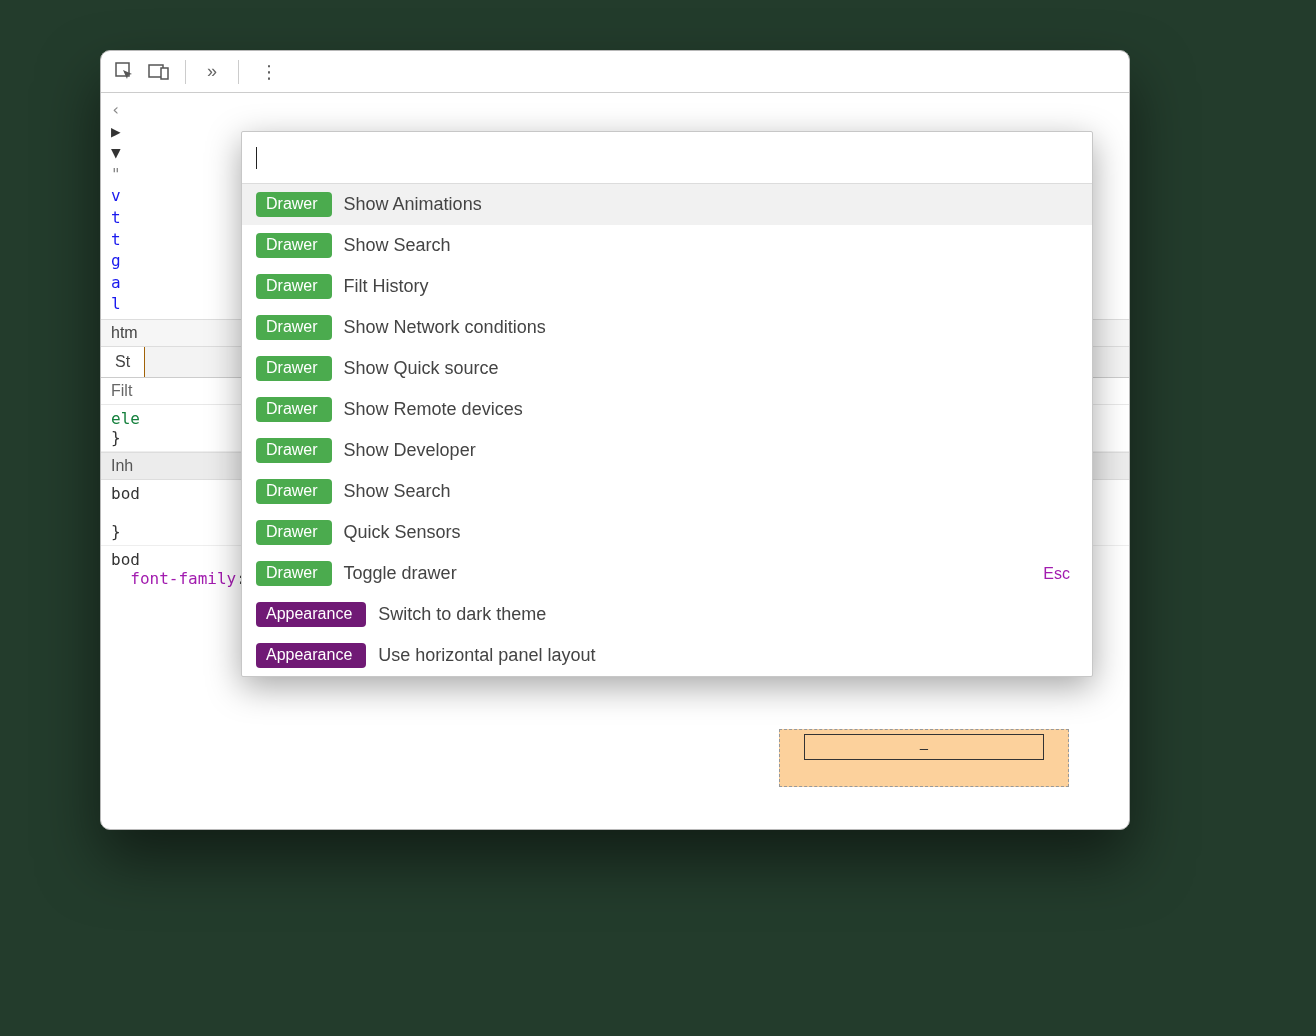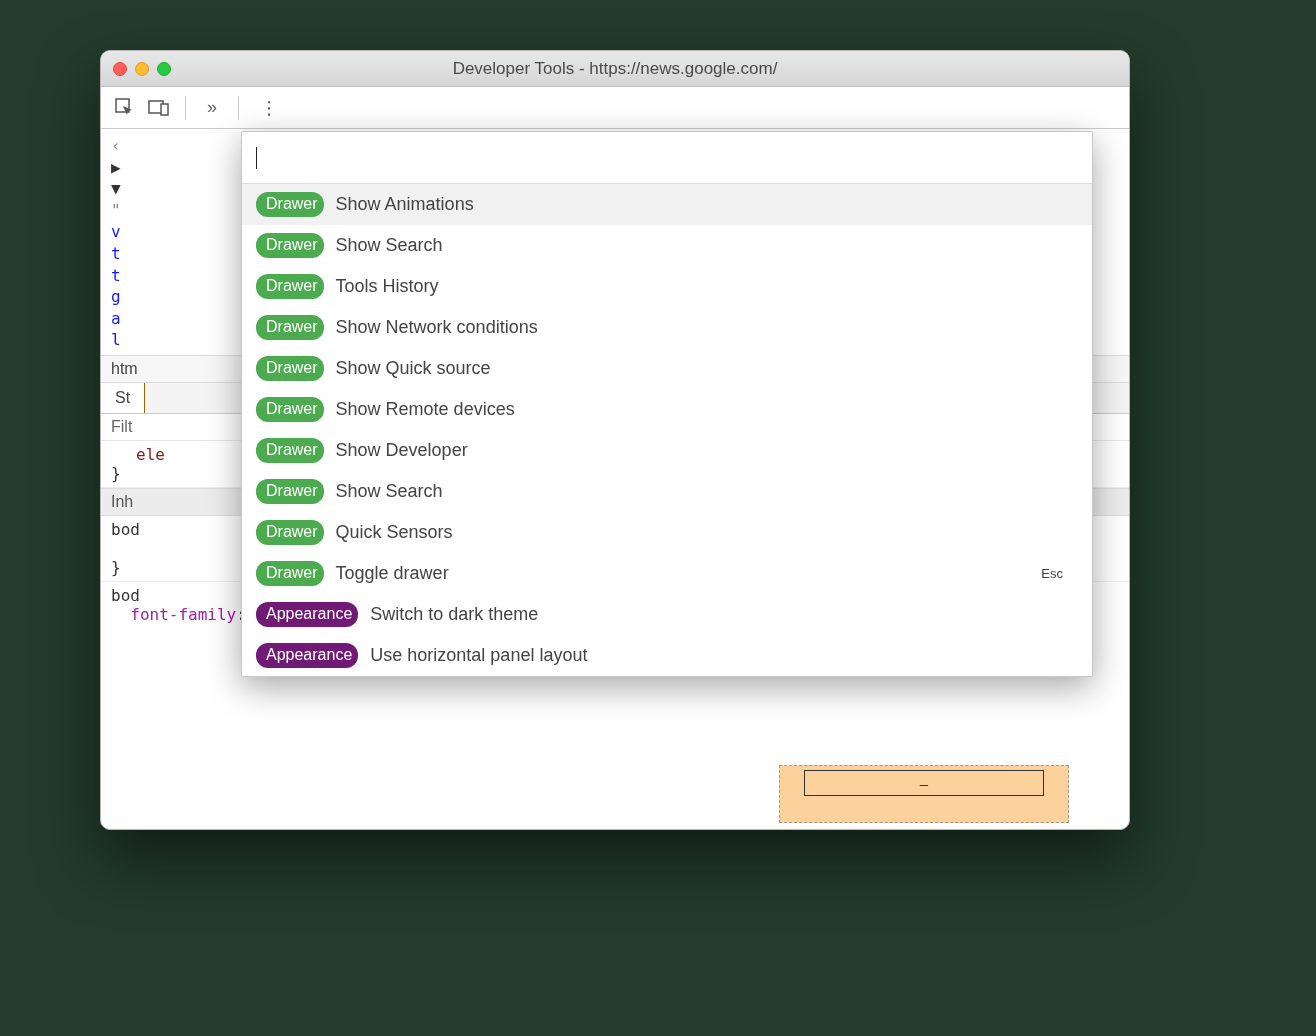--- a/index.html
+++ b/index.html
@@ -78,21 +78,21 @@
     border-top:1px solid #ddd; border-bottom:1px solid #ddd;
     background:#f6f6f6;
     padding: 4px 10px; font-family: -apple-system, sans-serif; font-size:16px; color:#444;
   }
   .styles-tabs {
     display:flex; border-bottom:1px solid #ccc; background:#f3f3f3;
   }
   .stab { padding:6px 14px; font-family:-apple-system,sans-serif; font-size:16px; color:#444; border-right:1px solid #a16207; background:#fff;}
   .filter-row { padding:4px 10px; font-family:-apple-system,sans-serif; font-size:16px; color:#666; border-bottom:1px solid #e8e8e8;}
   .rule { padding:4px 10px; border-bottom:1px solid #eee;}
-  .rule .sel { color:#7f1d1d;margin-left:25px;}
+  .rule .sel { color:#15803d;}
   .inh { background:#ececec; padding:4px 10px; font-family:-apple-system,sans-serif; font-size:16px; color:#555; border-top:1px solid #ddd;border-bottom:1px solid #ddd;}
   .prop-name { color:#a21caf;}
   .prop-val { color:#333;}
 
   .boxmodel {
     position:absolute;
     right: 60px;
     bottom: 6px;
     width: 290px;
     height: 58px;
@@ -138,46 +138,38 @@
     display:flex; align-items:center;
     padding: 8px 14px;
     gap: 12px;
     font-size: 18px;
     color:#444;
     cursor:default;
   }
   .cmd-item.hi { background:#f1f1f1;}
   .badge {
     display:inline-block;
-    padding: 3px 6px 4px 10px;
-    border-radius: 12px;
+    padding: 3px 14px 4px 10px;
+    border-radius: 4px;
     color:#fff;
     font-size:16px;
     font-weight:500;
   }
   .badge.drawer { background:#4bab4e;}
   .badge.appearance { background:#701a75;}
   .cmd-spacer { flex:1;}
-  .cmd-shortcut { color:#404040; font-size:13px; margin-right:15px;}
+  .cmd-shortcut { color:#a21caf; font-size:16px; margin-right:8px;}
   .cmd-item:last-child { border-bottom:none;}
 
 </style>
 </head>
 <body>
 
 <div class="window-wrap">
 
-  <div class="titlebar">
-    <div class="traffic">
-      <div class="dot red"></div>
-      <div class="dot yellow"></div>
-      <div class="dot green"></div>
-    </div>
-    <div class="title-text">Developer Tools - https://news.google.com/</div>
-  </div>
 
   <div class="toolbar">
     <div class="tb-icon">
       <svg width="20" height="20" viewBox="0 0 20 20">
           <rect x="1" y="1" width="13" height="13" fill="none" stroke="#555" stroke-width="1.5"></rect>
           <path d="M8 8 L17 12 L13 13 L12 17 Z" fill="#555"></path>
         </svg>
     </div>
     <div class="tb-icon">
       <svg width="22" height="18" viewBox="0 0 22 18">
@@ -241,21 +233,21 @@
           <span>Show Animations</span>
           <span class="cmd-spacer"></span>
         </div>
         <div class="cmd-item">
           <span class="badge drawer">Drawer</span>
           <span>Show Search</span>
           <span class="cmd-spacer"></span>
         </div>
         <div class="cmd-item">
           <span class="badge drawer">Drawer</span>
-          <span>Tools History</span>
+          <span>Filt History</span>
           <span class="cmd-spacer"></span>
         </div>
         <div class="cmd-item">
           <span class="badge drawer">Drawer</span>
           <span>Show Network conditions</span>
           <span class="cmd-spacer"></span>
         </div>
         <div class="cmd-item">
           <span class="badge drawer">Drawer</span>
           <span>Show Quick source</span>

